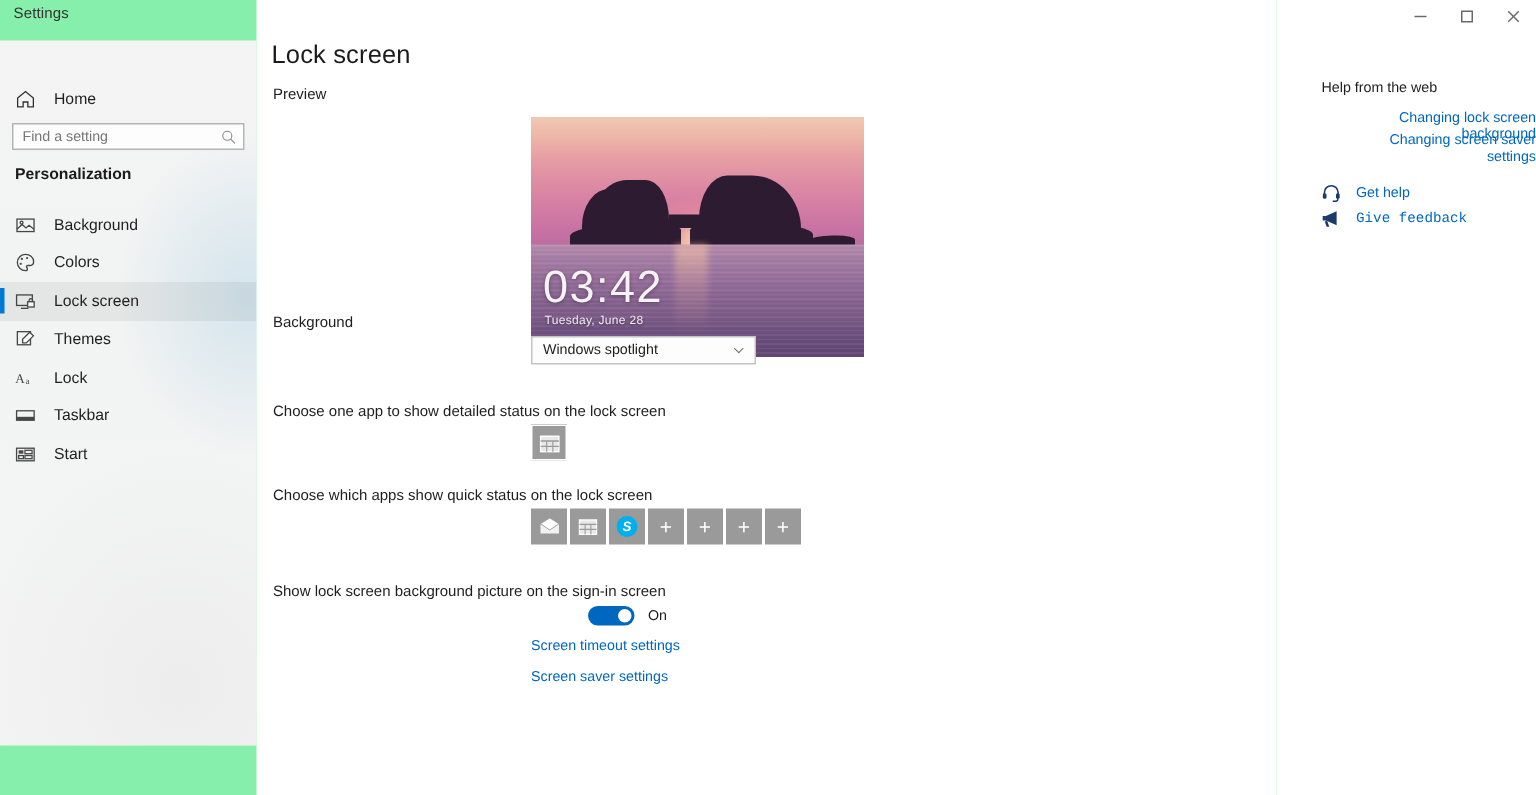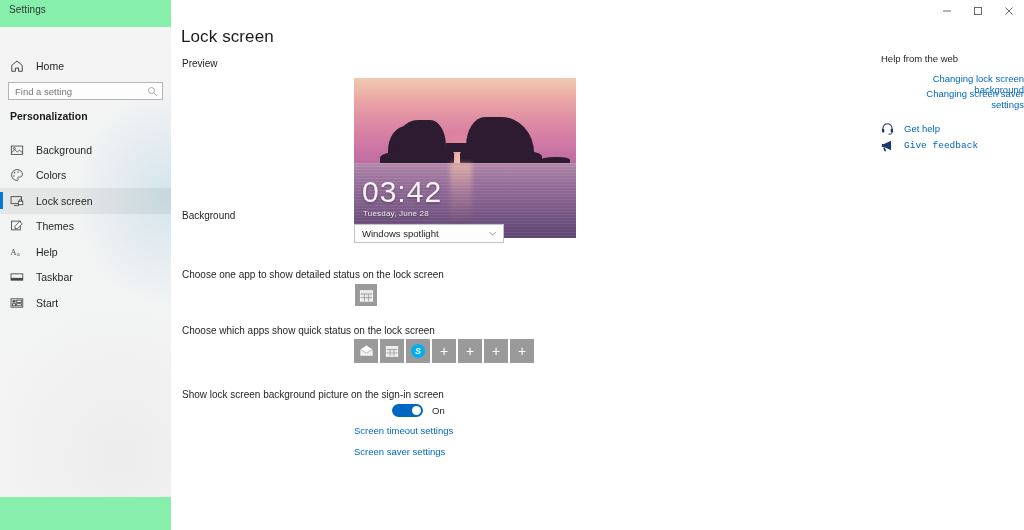--- a/index.html
+++ b/index.html
@@ -303,21 +303,21 @@
           <path d="M11.2 2.8 14 5.6l-5.4 5.4H5.8V8.2z" fill="#ffffff" stroke="#303030" stroke-width="1"></path>
         </svg>
         <span class="lbl">Themes</span>
       </div>
 
       <div class="navitem">
         <svg class="ico" viewBox="0 0 16 16">
           <text x="0.2" y="11.5" font-family="Liberation Serif, serif" font-size="10" fill="#303030">A</text>
           <text x="8" y="12.6" font-family="Liberation Serif, serif" font-size="7" fill="#303030">a</text>
         </svg>
-        <span class="lbl">Help</span>
+        <span class="lbl">Lock</span>
       </div>
 
       <div class="navitem">
         <svg class="ico" viewBox="0 0 16 16">
           <rect x="1.2" y="4.4" width="13.4" height="7.2" fill="none" stroke="#303030" stroke-width="1"></rect>
           <rect x="1.2" y="9" width="13.4" height="2.6" fill="#303030"></rect>
         </svg>
         <span class="lbl">Taskbar</span>
       </div>
 

